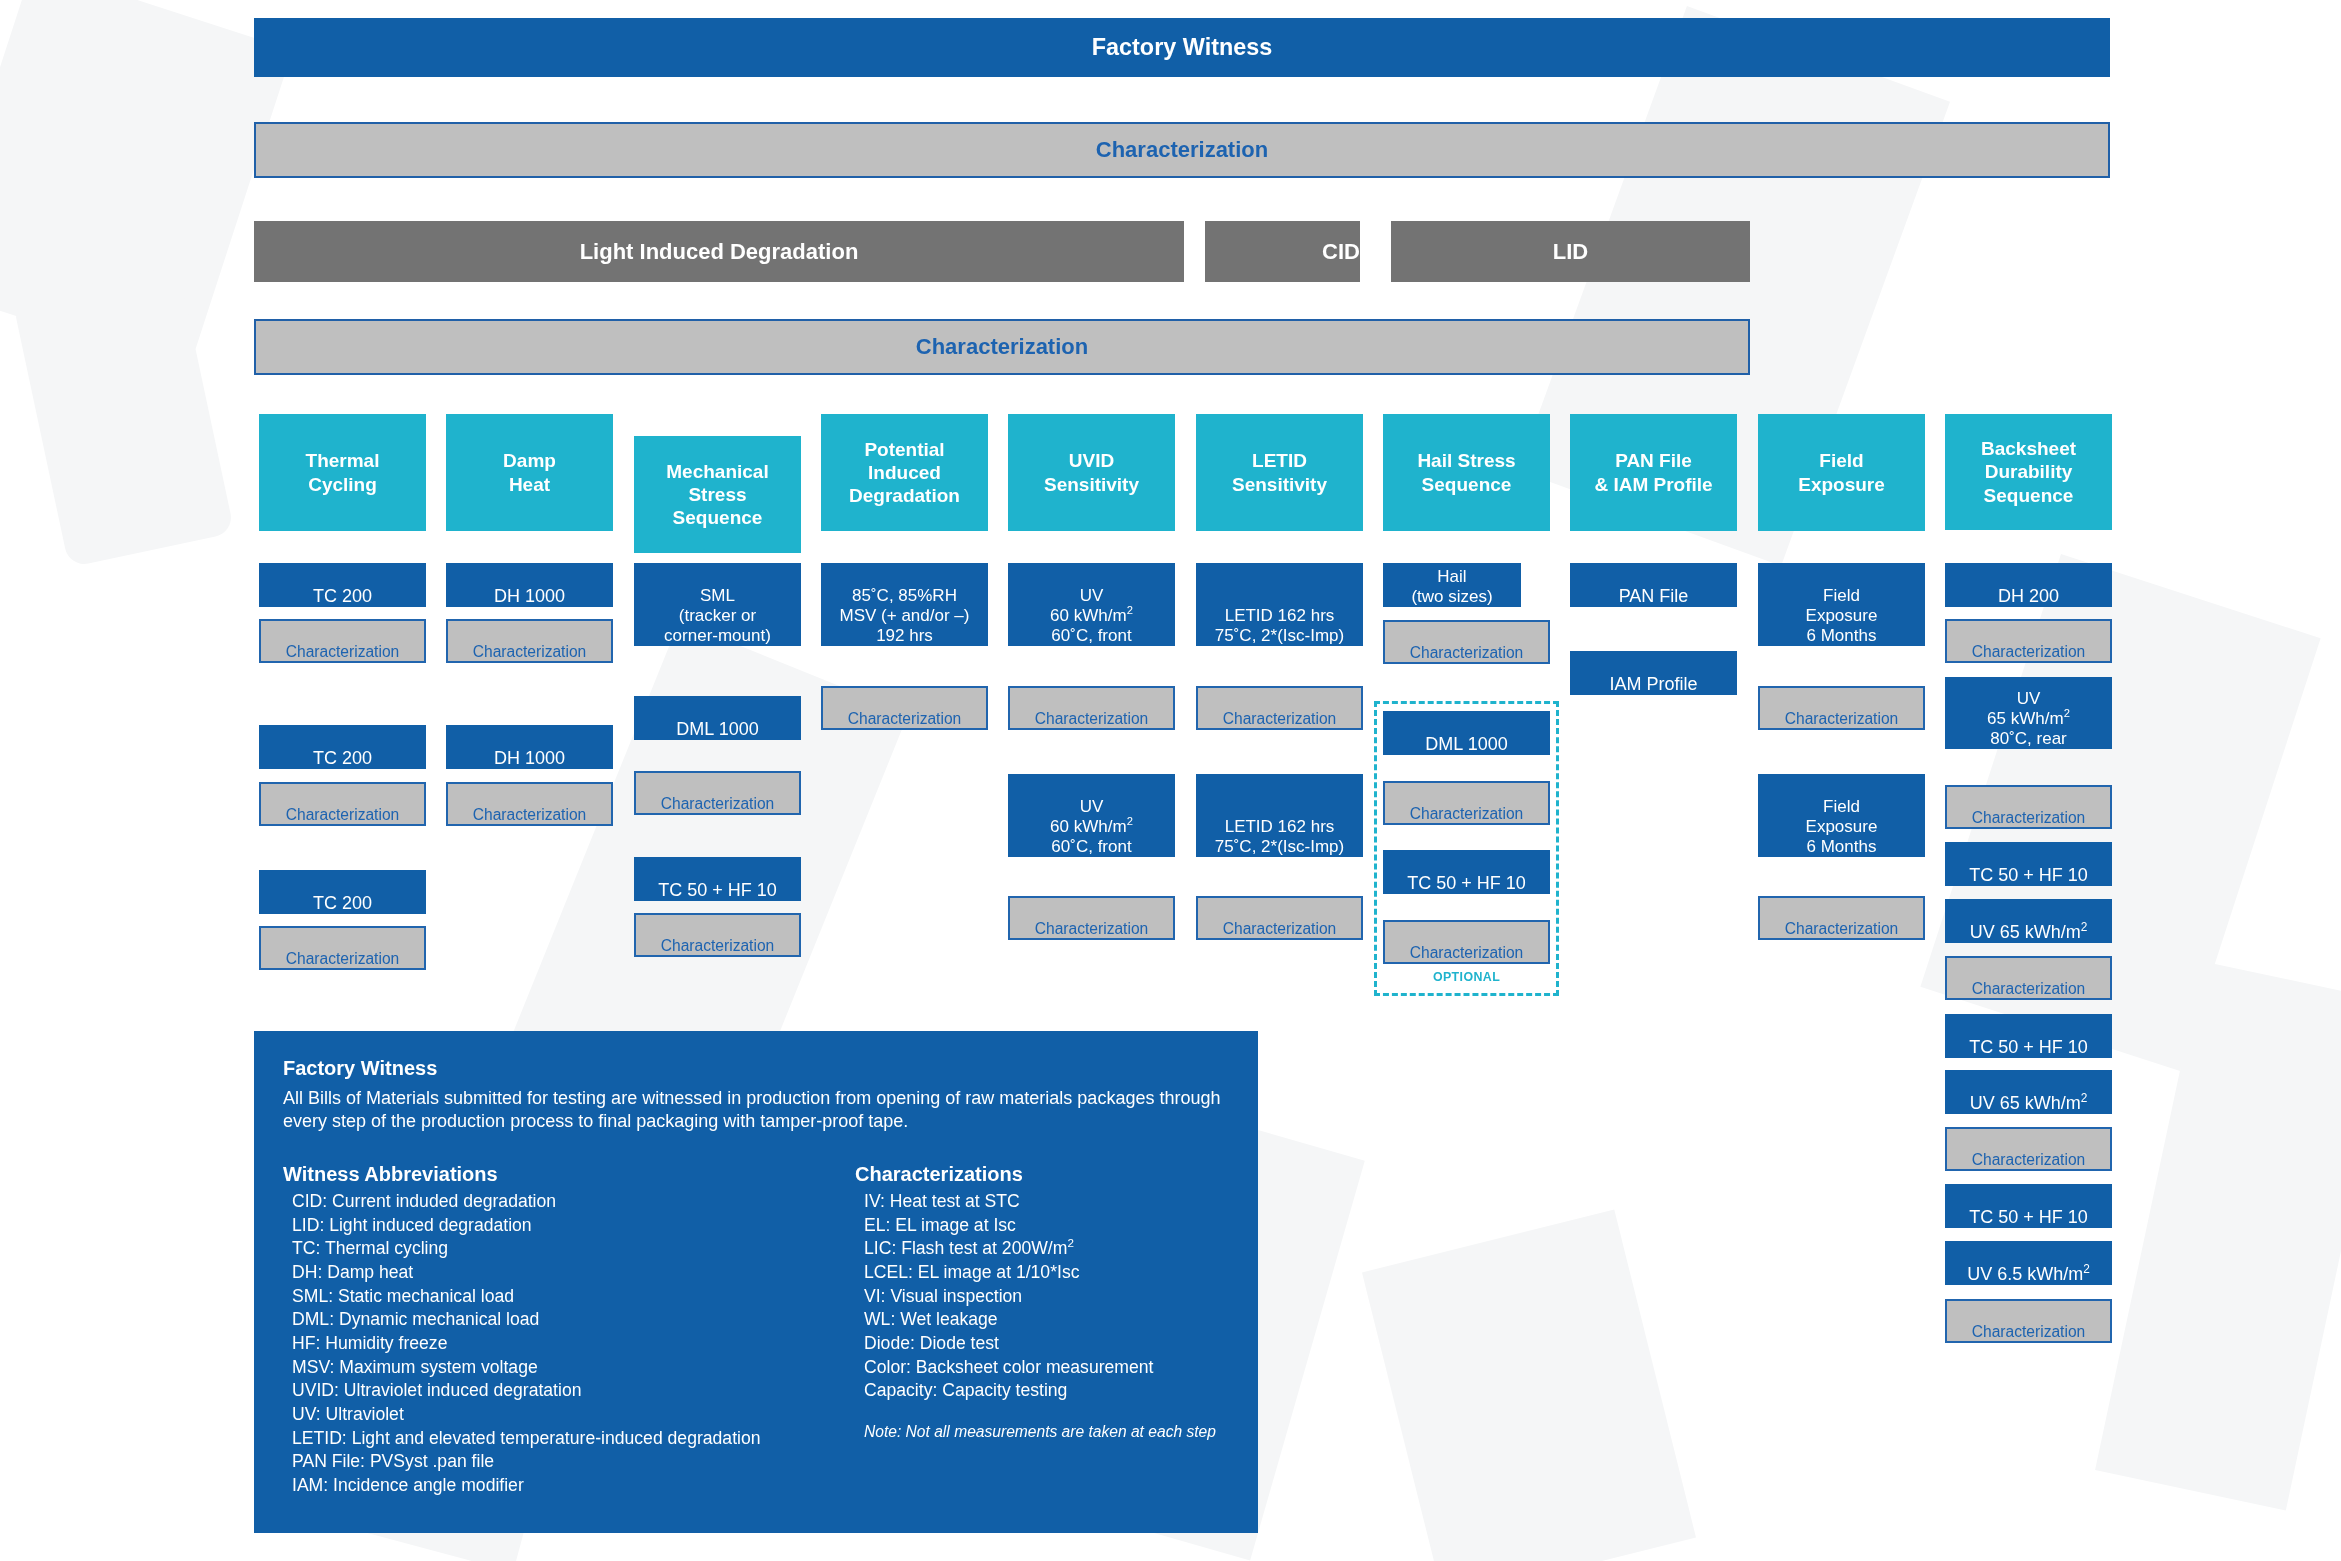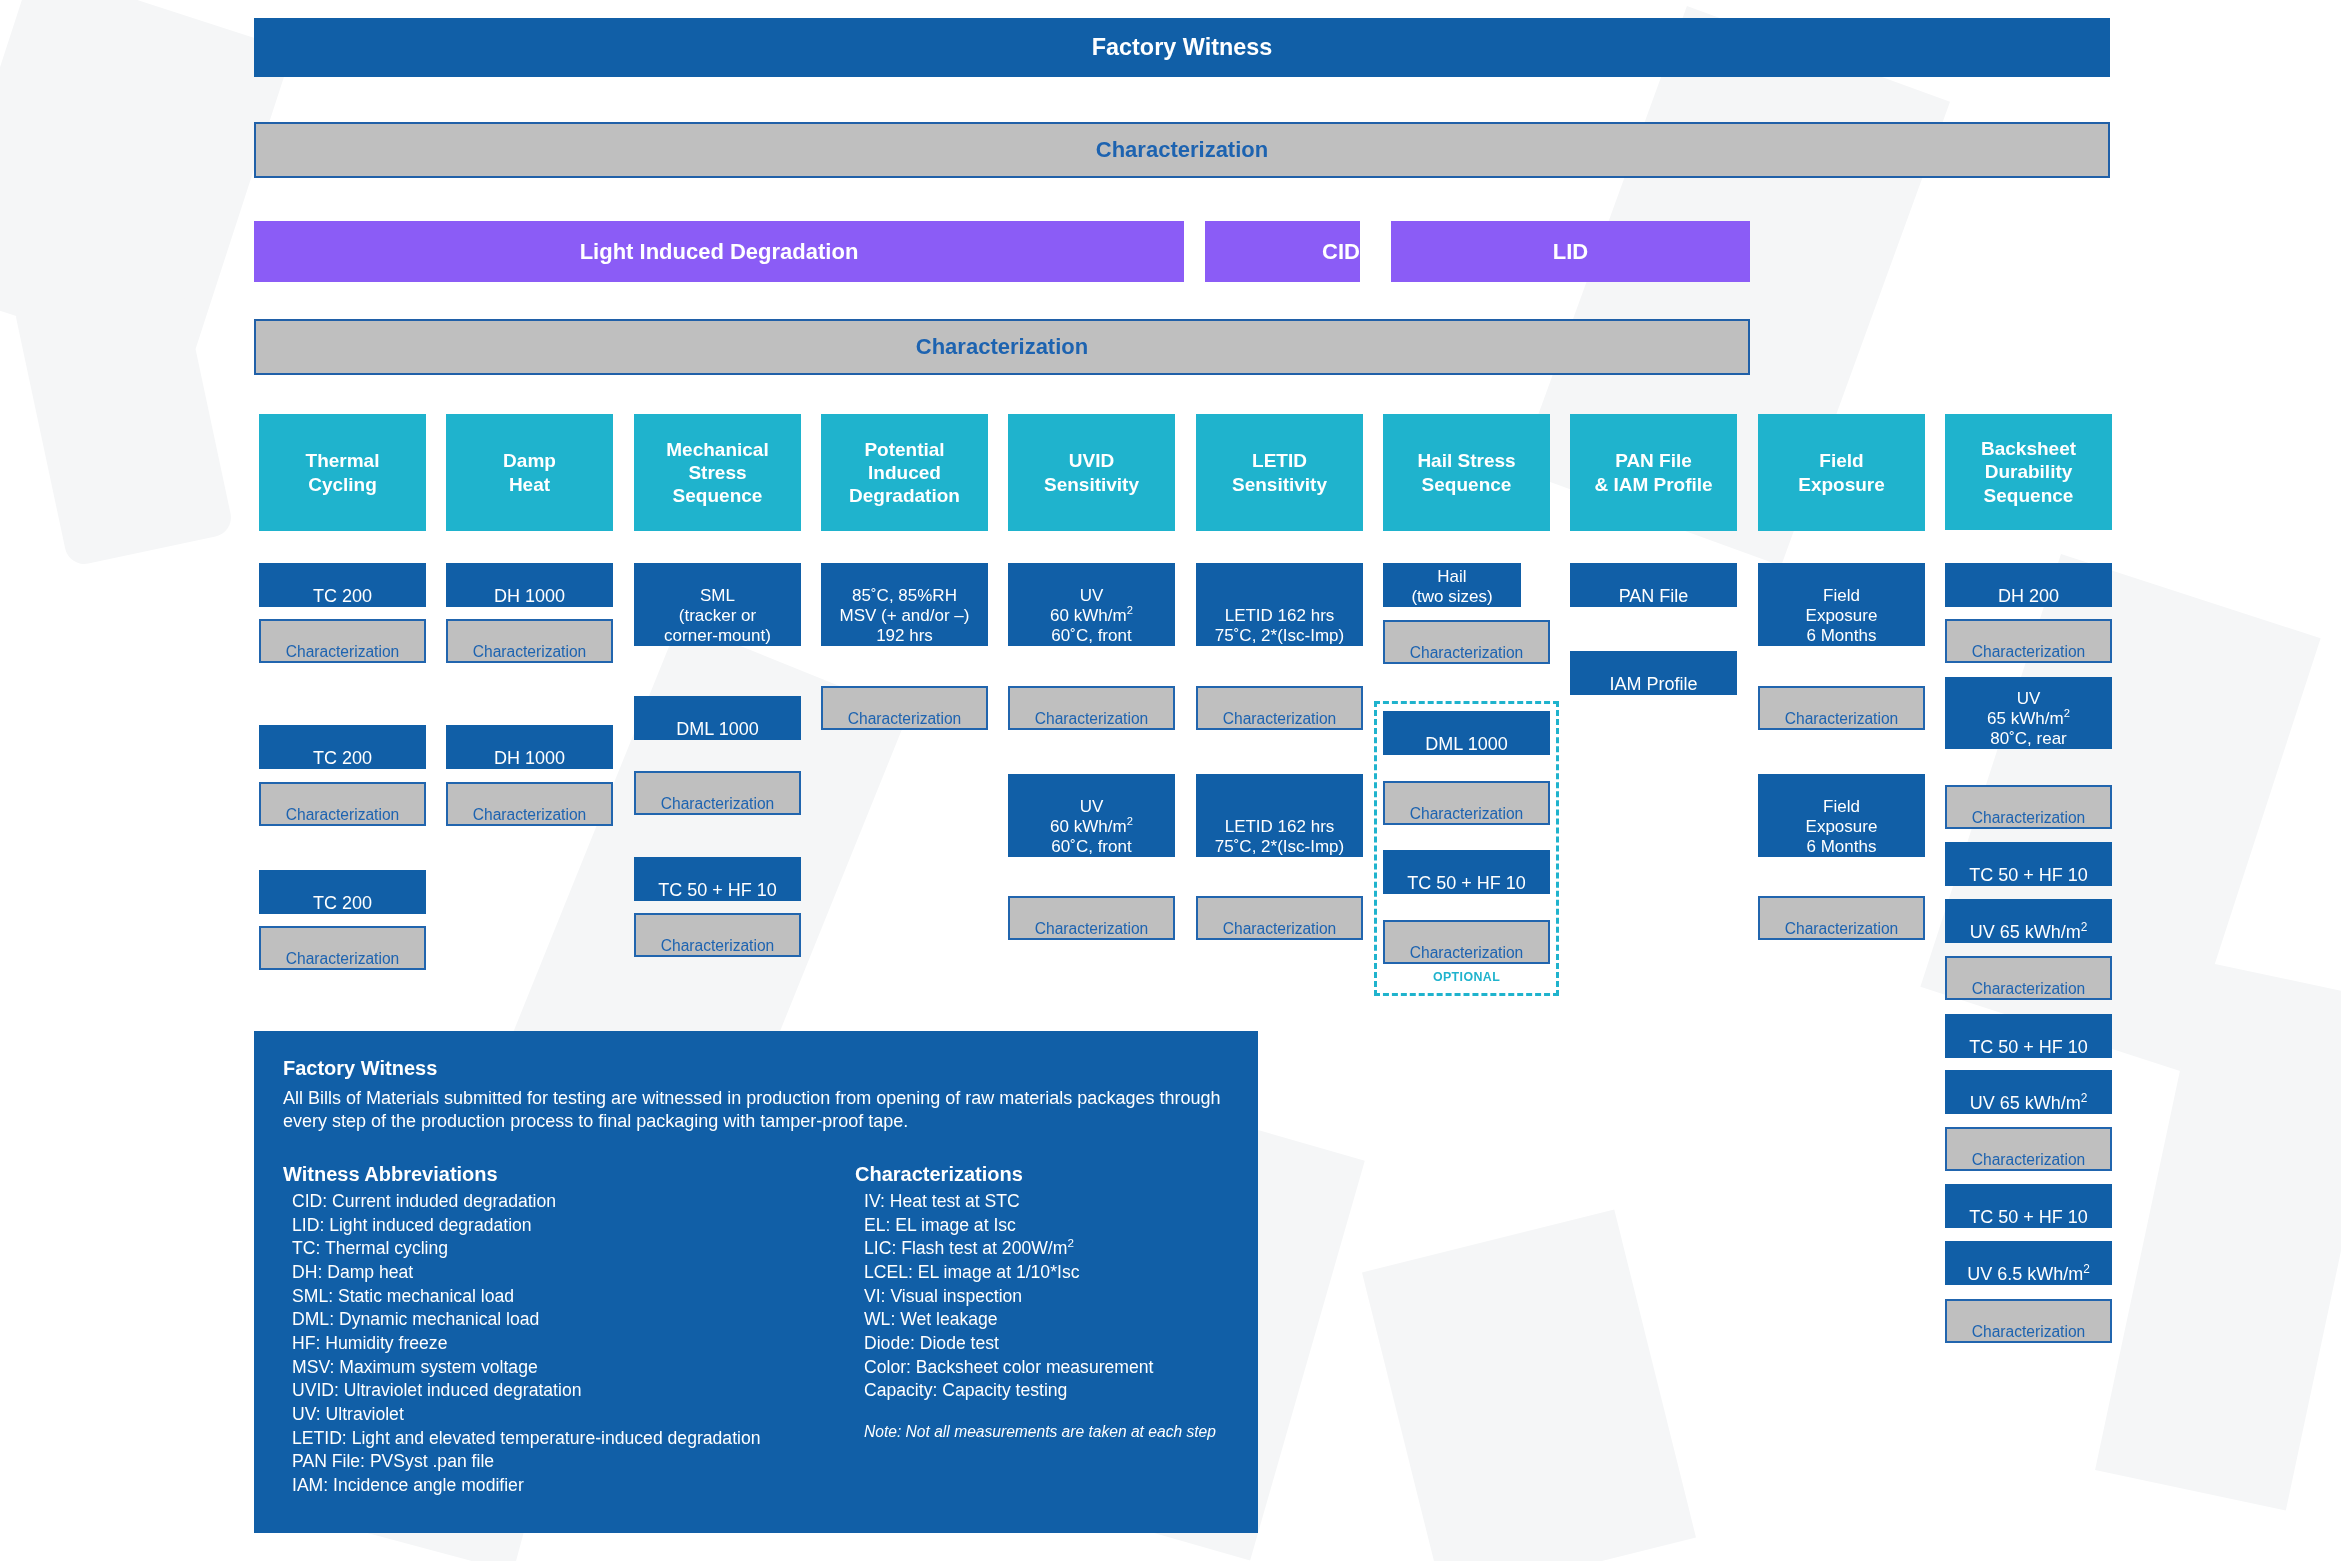--- a/index.html
+++ b/index.html
@@ -21,21 +21,21 @@
   .wm7{left:1399px;top:1236px;width:260px;height:338px;transform:rotate(-14deg);}
   .wm8{left:338px;top:1269px;width:215px;height:280px;transform:rotate(15deg);}
   .wm9{left:2147px;top:976px;width:195px;height:520px;transform:rotate(12deg);}
 
   .canvas{position:absolute;left:0;top:0;width:2342px;height:1561px;}
 
   .bar{position:absolute;display:flex;align-items:center;justify-content:center;
        text-align:center;box-sizing:border-box;}
   .bar-blue{background:#115FA7;color:#fff;font-weight:bold;}
   .bar-gray{background:#BFBFBF;color:#1D63B0;font-weight:bold;border:2px solid #2060A8;}
-  .bar-teal{background:#8b5cf6;color:#fff;font-weight:bold;}
+  .bar-teal{background:#737373;color:#fff;font-weight:bold;}
 
   
   .colhead{position:absolute;background:#1FB3CD;color:#fff;font-weight:bold;
            font-size:19px;line-height:1.22;display:flex;align-items:center;
            justify-content:center;text-align:center;box-sizing:border-box;padding:2.6px;}
 
   
   .box{position:absolute;box-sizing:border-box;display:flex;align-items:flex-end;
        justify-content:center;text-align:center;line-height:1.17;}
   .box.blue{background:#115FA7;color:#ffffff;font-size:18px;}
@@ -127,21 +127,21 @@
       </div>
       <div class="box gray" style="left: 446px; top: 619px; width: 167px; height: 44px;">
         <span>Characterization</span>
       </div>
       <div class="box blue" style="left: 446px; top: 725px; width: 167px; height: 44px;">
         <span>DH 1000</span>
       </div>
       <div class="box gray" style="left: 446px; top: 782px; width: 167px; height: 44px;">
         <span>Characterization</span>
       </div>
-      <div class="colhead" style="left: 634px; top: 414px; width: 167px; height: 117px;">
+      <div class="colhead" style="left: 634px; top: 436px; width: 167px; height: 117px;">
         <span>Mechanical<br>Stress<br>Sequence</span>
       </div>
       <div class="box blue" style="left: 634px; top: 563px; width: 167px; height: 83px; font-size: 17px;">
         <span>SML<br>(tracker or<br>corner-mount)</span>
       </div>
       <div class="box blue" style="left: 634px; top: 696px; width: 167px; height: 44px;">
         <span>DML 1000</span>
       </div>
       <div class="box gray" style="left: 634px; top: 771px; width: 167px; height: 44px;">
         <span>Characterization</span>

